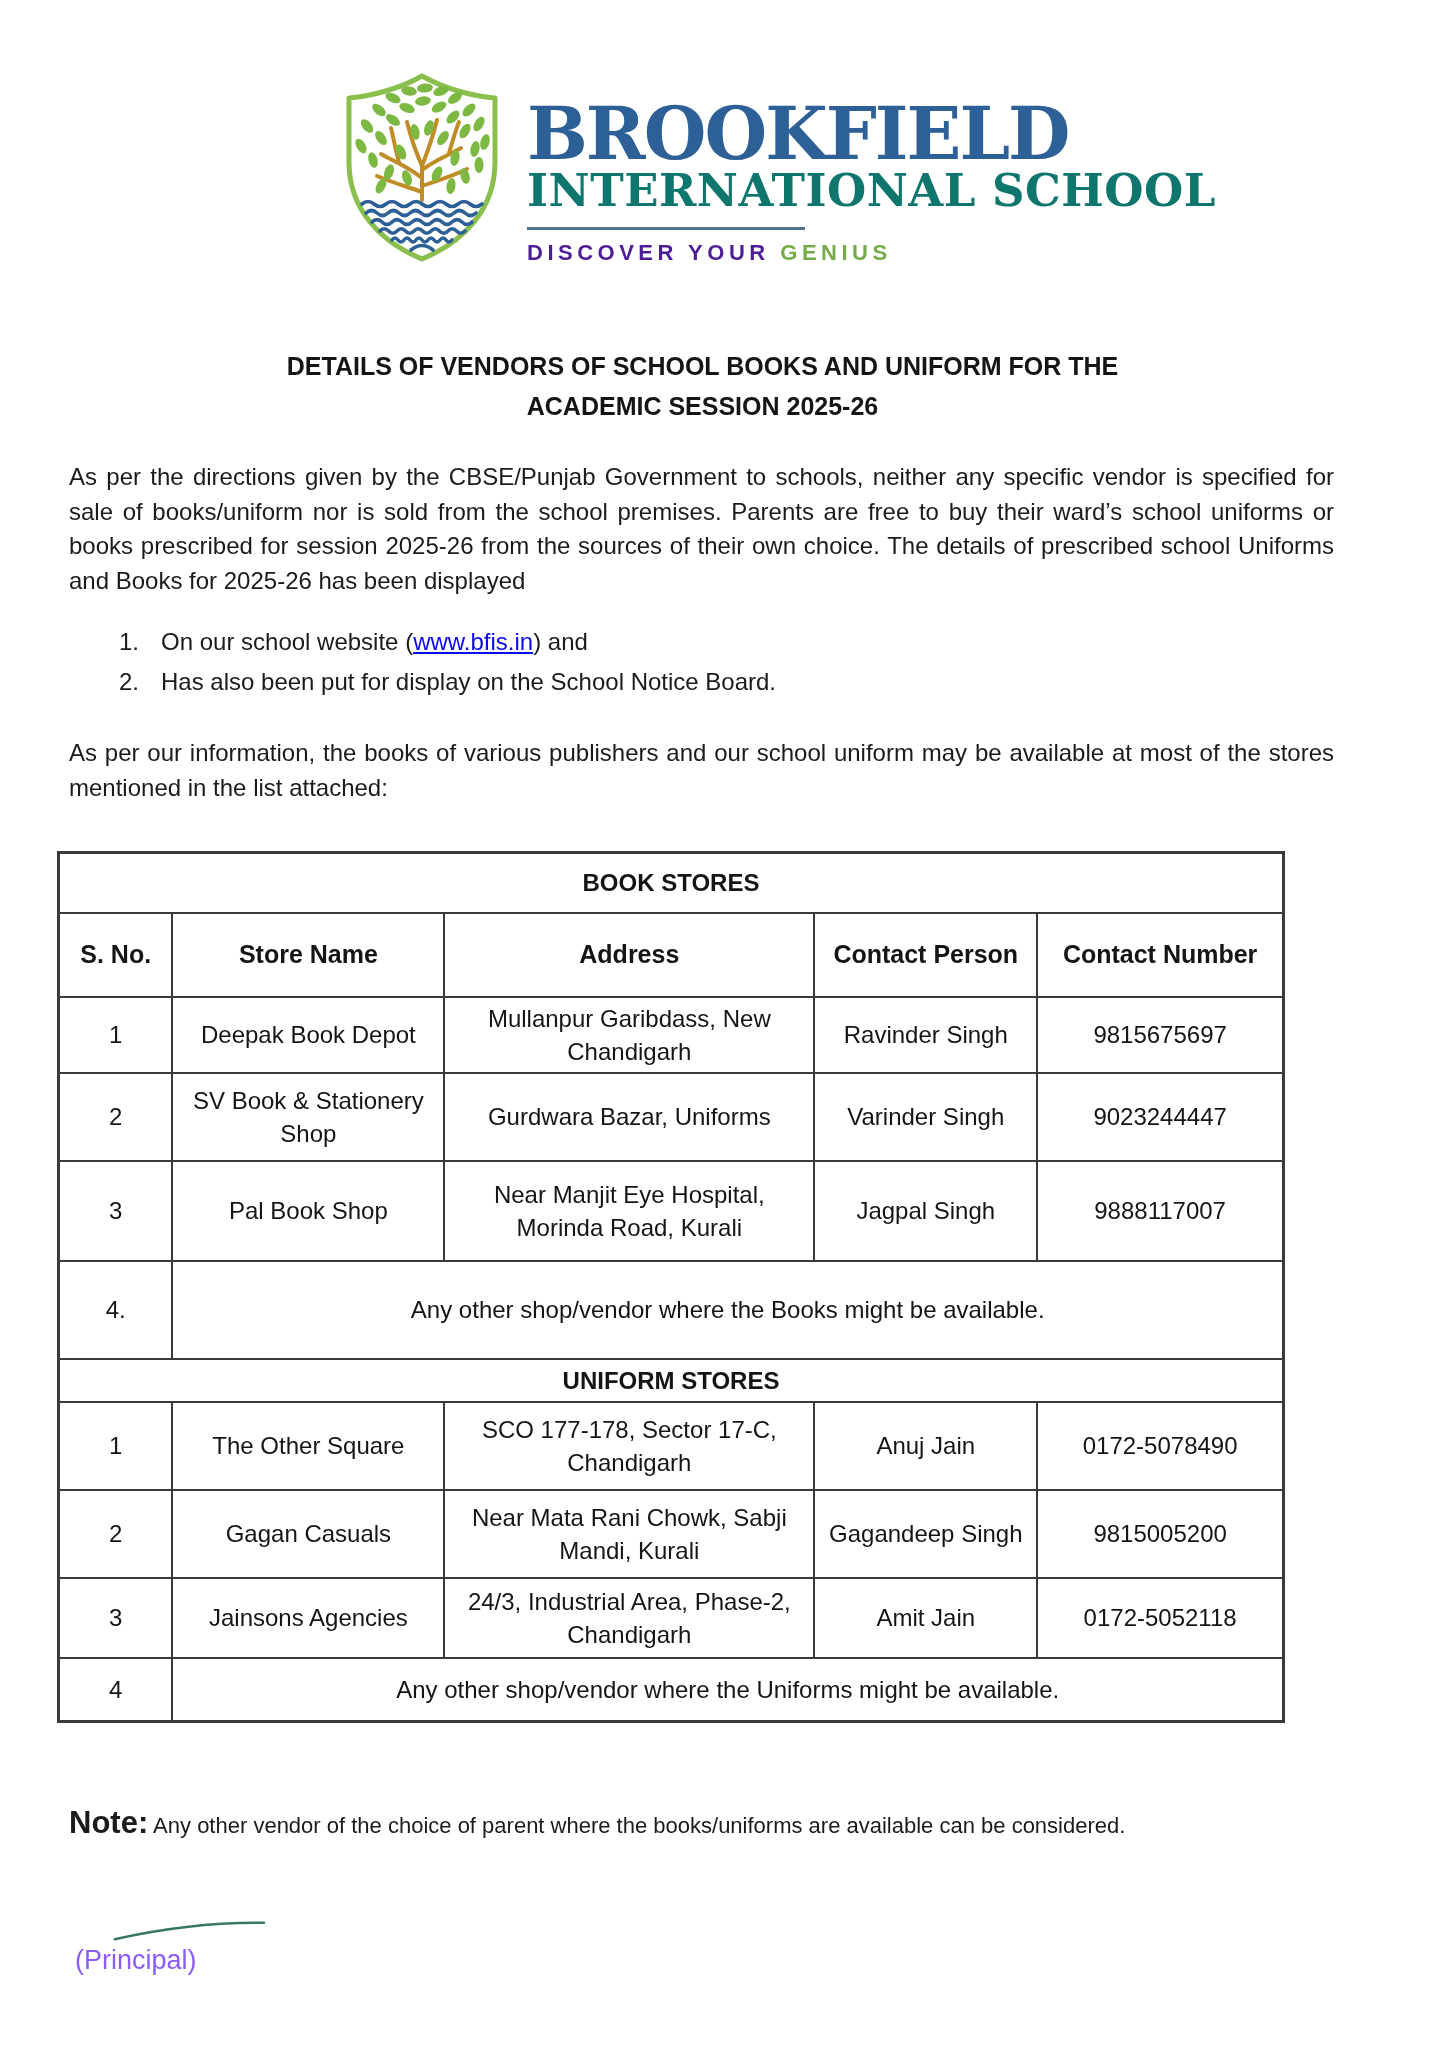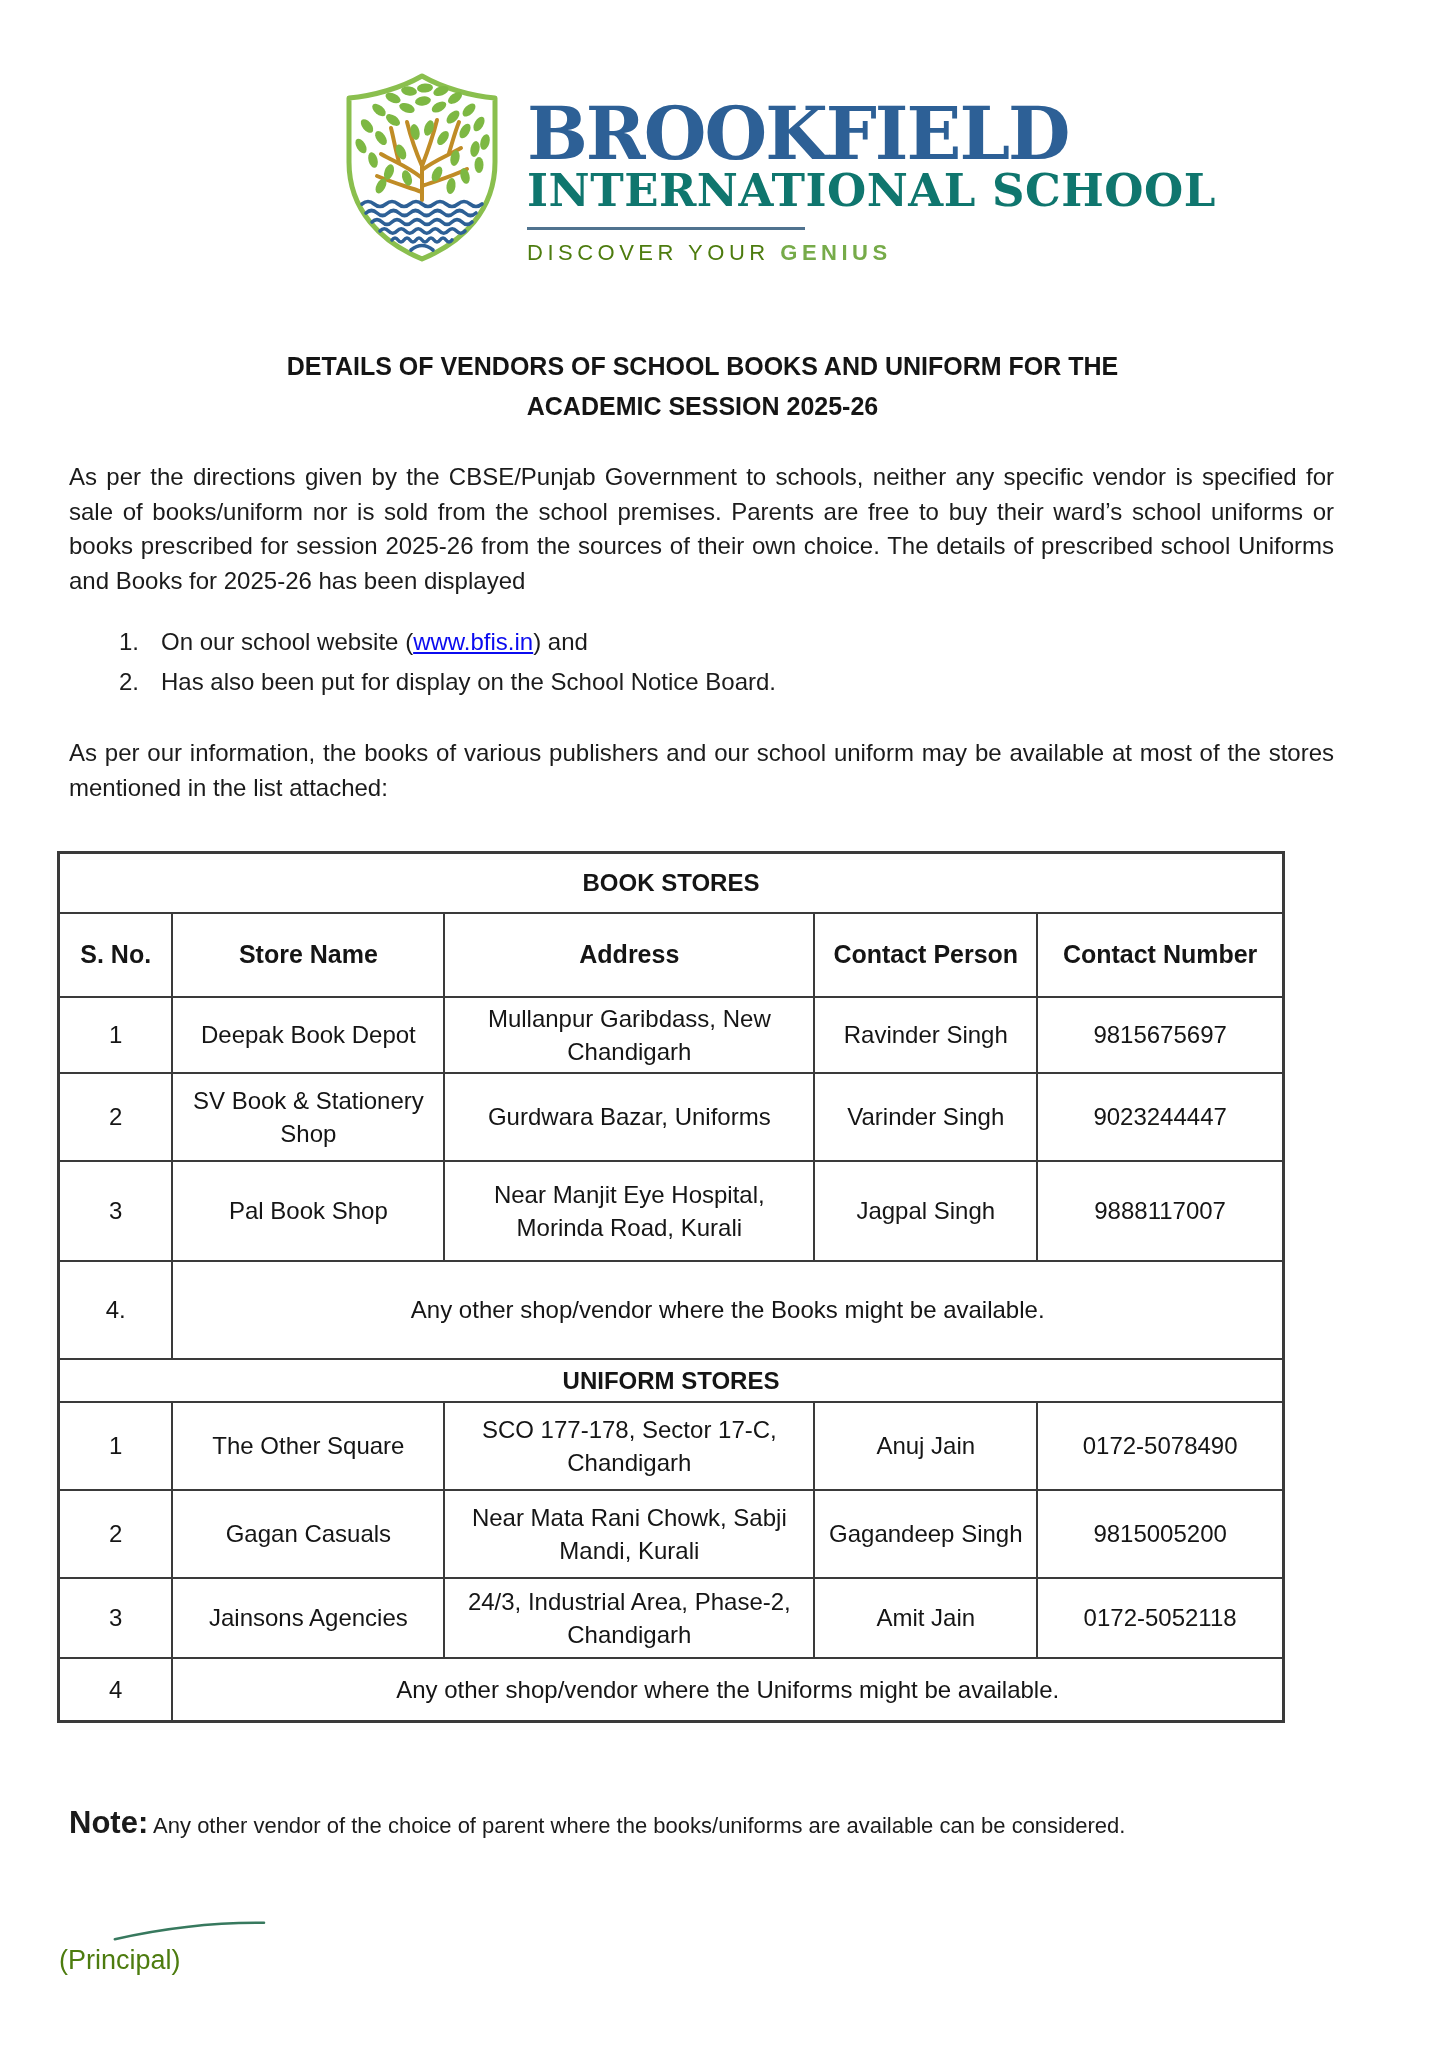--- a/index.html
+++ b/index.html
@@ -21,21 +21,21 @@
     font-size:72px; line-height:72px; letter-spacing:-2px;
     color:#2d6096;
   }
   .brand-sub {
     font-family:"DejaVu Serif", serif; font-weight:700;
     font-size:45px; line-height:40px; letter-spacing:0.5px;
     color:#0f766e; margin-top:1px;
   }
   .brand-rule { width:278px; height:3px; background:#50738f; margin-top:16px; }
   .tagline { margin-top:10px; font-size:22px; letter-spacing:4.5px; }
-  .tagline .light { color:#4d7c0f; font-weight:400; }
+  .tagline .light { color:#4c1d95; font-weight:700; }
   .tagline .strong { color:#76ab49; font-weight:700; }
 
   
   .doc-title {
     margin-top:80px; text-align:center;
     font-size:25px; font-weight:700; line-height:40px; color:#151515;
   }
 
   
   .para {
@@ -62,21 +62,21 @@
   tr.cols td { font-weight:700; font-size:25px; }
   tr.h58 { height:60px; } tr.h82 { height:84px; } tr.h76 { height:76px; }
   tr.h88 { height:88px; } tr.h100 { height:100px; } tr.h98 { height:98px; }
   tr.h54 { height:36px; } tr.h80 { height:80px; } tr.h64 { height:64px; }
 
   
   .note { margin:82px 0 0 12px; font-size:22px; color:#1b1b1b; }
   .note .note-label { font-size:31px; font-weight:700; }
   .sig-block { margin-top:18px; margin-left:-6px; }
   .sig-svg { display:block; }
-  .principal { margin-left:8px; margin-top:-14px; font-size:27px; color:#4d7c0f; }
+  .principal { margin-left:24px; margin-top:-14px; font-size:27px; color:#8b5cf6; }
 </style>
 </head>
 <body>
 
 <div class="page">
 
   <div class="logo-row">
     <svg class="shield" viewBox="0 0 170 195" aria-hidden="true">
       <path d="M85 6 C64 18 36 26 12 28 L12 92 C12 140 44 172 85 189 C126 172 158 140 158 92 L158 28 C134 26 106 18 85 6 Z" fill="#ffffff" stroke="#8abf4e" stroke-width="5" stroke-linejoin="round"></path>
 

